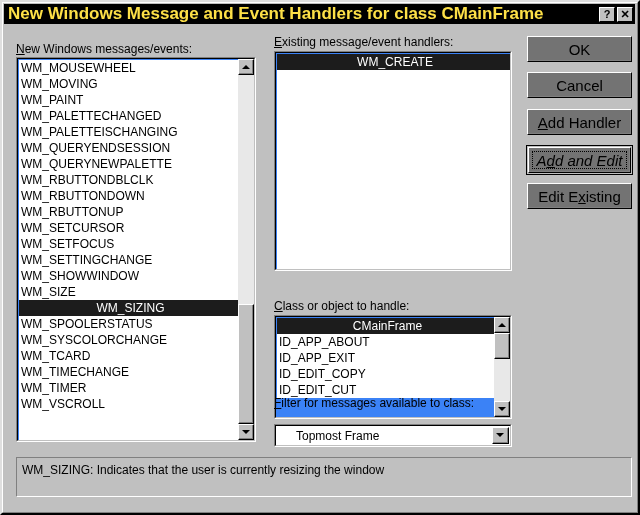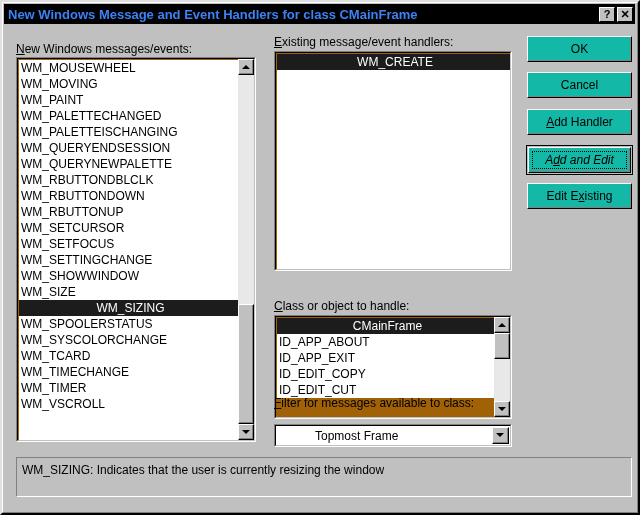--- a/index.html
+++ b/index.html
@@ -38,23 +38,23 @@
   .titlebar {
     position: absolute;
     left: 2px; top: 2px;
     width: 631px; height: 20px;
     background: #000080;
     background: #000000;
     display: flex;
     align-items: center;
   }
   .titlebar-text {
-    color: #3b82f6;
+    color: #fde047;
     font-weight: bold;
-    font-size: 13px;
+    font-size: 17px;
     padding-left: 4px;
     white-space: nowrap;
     letter-spacing: 0px;
   }
   .titlebar-buttons {
     margin-left: auto;
     display: flex;
     gap: 2px;
     padding-right: 2px;
   }
@@ -97,21 +97,21 @@
     overflow: hidden;
   }
   .sunken-in {
     position: absolute;
     left: 0; top: 0; right: 0; bottom: 0;
     box-sizing: border-box;
     border-top: 1px solid #000000;
     border-left: 1px solid #000000;
     border-right: 1px solid #c0c0c0;
     border-bottom: 1px solid #c0c0c0;
-    background: #a16207;
+    background: #3b82f6;
     overflow: hidden;
   }
 
   
   .list-area {
     position: absolute;
     left: 1px; top: 1px;
     overflow: hidden;
     background: #ffffff;
   }
@@ -195,26 +195,26 @@
     position: absolute;
     left: 0;
     width: 16px;
     background: #e8e8e8;
   }
 
   
   .btn {
     position: absolute;
     box-sizing: border-box;
-    background: #14b8a6;
+    background: #737373;
     border-top: 1px solid #ffffff;
     border-left: 1px solid #ffffff;
     border-right: 1px solid #000000;
     border-bottom: 1px solid #000000;
-    font-size: 12px;
+    font-size: 15px;
     color: #000000;
     display: flex;
     align-items: center;
     justify-content: center;
     cursor: default;
     user-select: none;
   }
   .btn .bevel {
     position: absolute;
     left: 0; top: 0; right: 0; bottom: 0;
@@ -262,25 +262,24 @@
     box-sizing: border-box;
     border-top: 1px solid #000000;
     border-left: 1px solid #000000;
     border-right: 1px solid #c0c0c0;
     border-bottom: 1px solid #c0c0c0;
     background: #ffffff;
     display: flex;
     align-items: center;
   }
   .combo-text {
-    padding-left: 3px;
+    padding-left: 20px;
     font-size: 12px;
     color: #000000;
     white-space: nowrap;
-    margin-left: 36px;
   }
   .combo-btn {
     position: absolute;
     right: 2px;
     top: 2px;
     width: 17px;
     height: 17px;
     box-sizing: border-box;
     background: #c0c0c0;
     border-top: 1px solid #ffffff;

